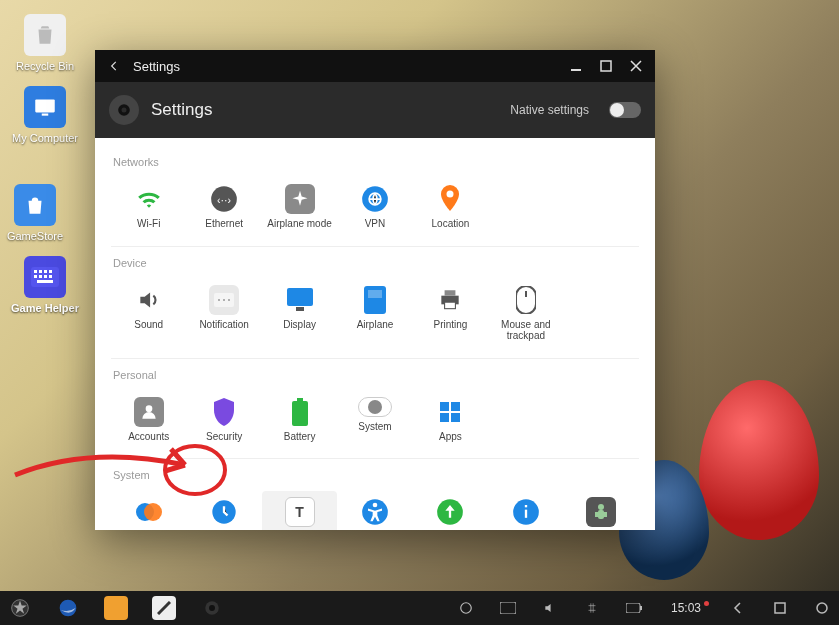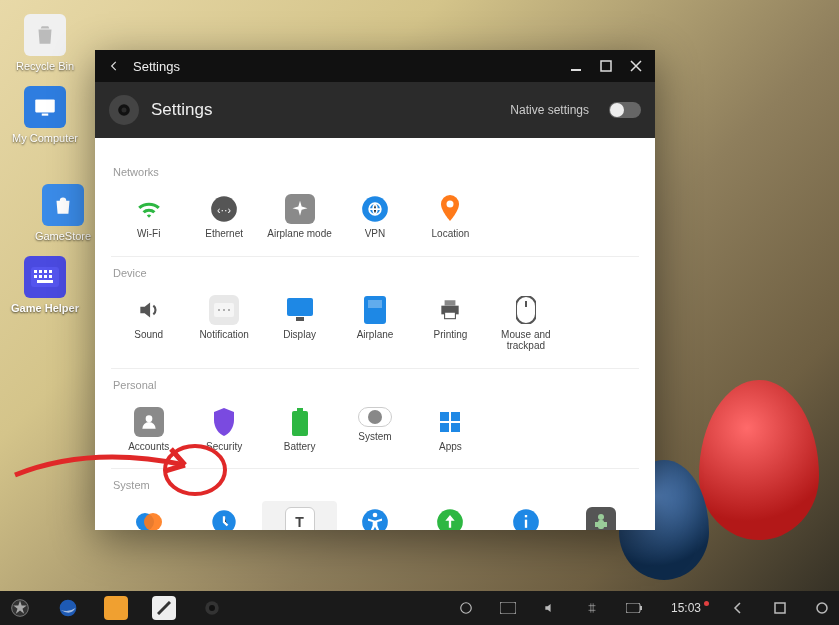--- a/index.html
+++ b/index.html
@@ -104,21 +104,21 @@
   }
   .toggle::after {
     content: ""; position: absolute;
     width: 14px; height: 14px; background: #eee; border-radius: 50%;
     top: 1px; left: 1px;
   }
 
   .content {
     flex: 1;
     overflow-y: auto;
-    padding: 18px 16px 16px;
+    padding: 8px 16px 16px;
   }
   .section-label {
     color: #9a9a9a;
     font-size: 11px;
     margin: 10px 0 6px 2px;
   }
   .grid {
     display: grid;
     grid-template-columns: repeat(7, 1fr);
     gap: 4px 0;
@@ -200,21 +200,21 @@
   </div>
   <div class="desk-icon" style="left:10px; top:86px;">
     <div class="di-img" style="background:#2e7de0;">
       <svg width="26" height="26" viewBox="0 0 24 24">
           <rect x="3" y="5" width="18" height="12" rx="1" fill="#fff"></rect>
           <rect x="9" y="18" width="6" height="2" fill="#fff"></rect>
         </svg>
     </div>
     <span>My Computer</span>
   </div>
-  <div class="desk-icon" style="left:28px; top:184px;">
+  <div class="desk-icon" style="left:0; top:184px;">
     <div class="di-img" style="background:#3a8be8;">
       <svg width="26" height="26" viewBox="0 0 24 24">
           <path fill="#fff" d="M6 8h12l-1 12H7zM9 8a3 3 0 016 0"></path>
         </svg>
     </div>
     <span>GameStore</span>
   </div>
   <div class="desk-icon" style="left:10px; top:256px;font-weight:bold;">
     <div class="di-img" style="background:#4a4ae0;">
       <svg width="28" height="20" viewBox="0 0 28 20">

